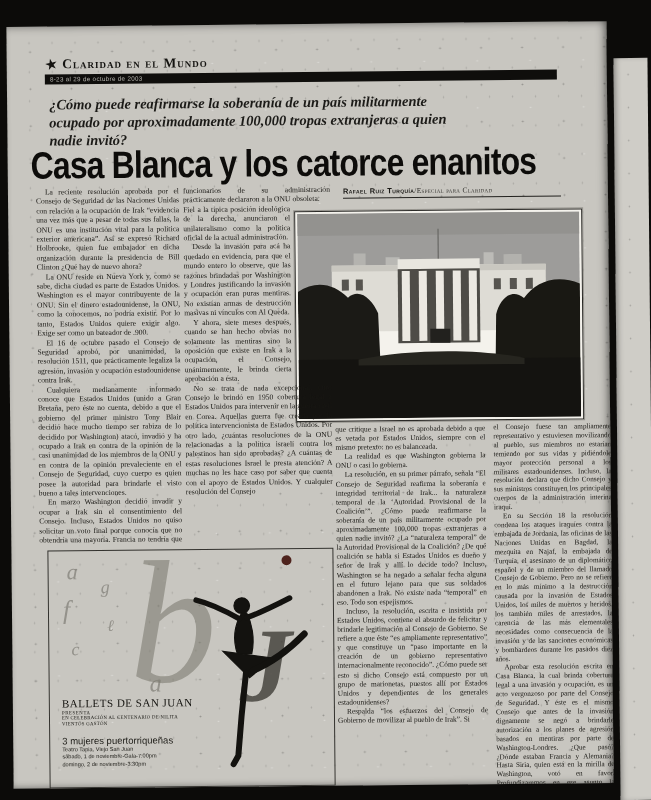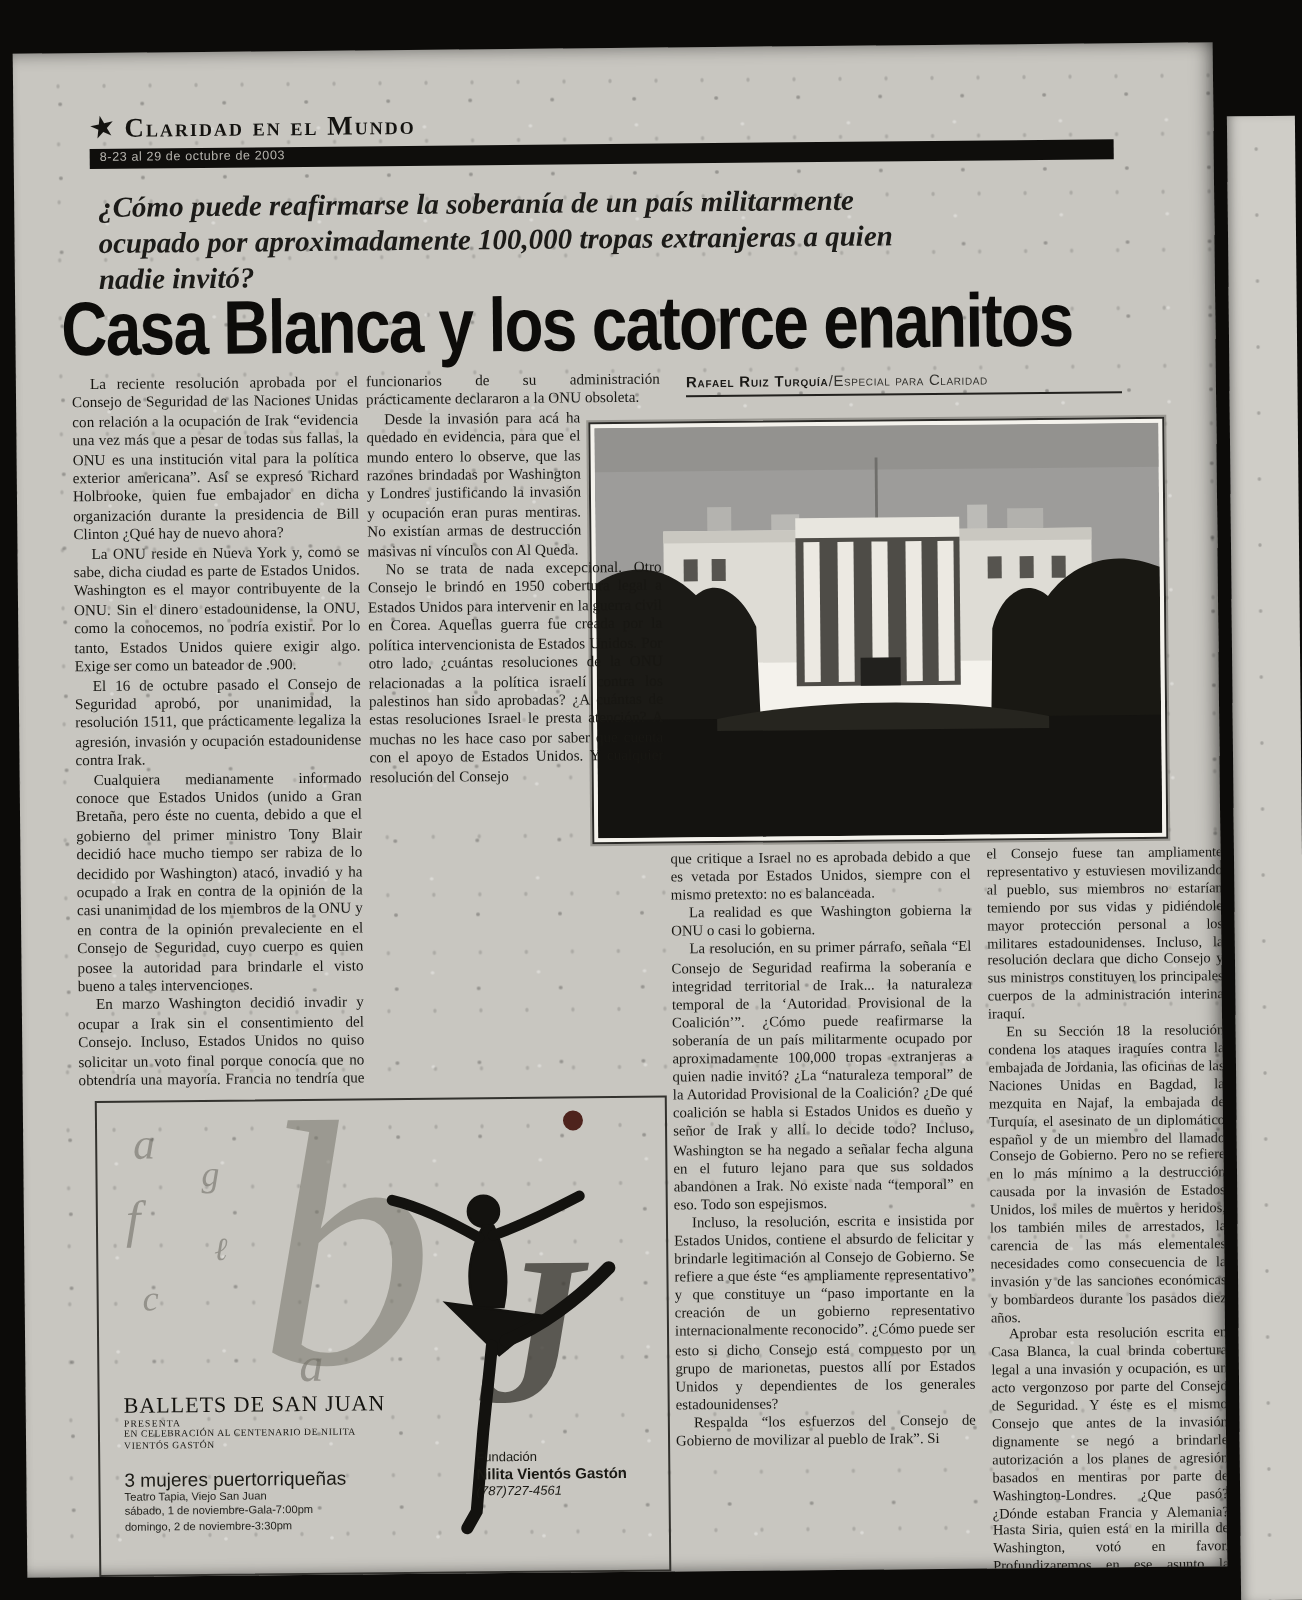--- a/index.html
+++ b/index.html
@@ -34,21 +34,21 @@
         padding:0 0 0 5px;box-sizing:border-box;letter-spacing:.3px;}
   
   .lede{position:absolute;left:42px;top:69px;width:410px;
         font-style:italic;font-weight:600;font-size:14.5px;line-height:18px;color:#1c1b18;}
   .headline{position:absolute;left:23px;top:118px;width:700px;white-space:nowrap;
         font-family:"Liberation Sans",sans-serif;font-weight:700;font-size:38px;
         letter-spacing:-1px;color:#0d0c0a;transform:scaleX(0.84);transform-origin:left top;}
   .byline{position:absolute;left:335px;top:163px;width:218px;border-bottom:1px solid #22211e;
         padding-bottom:2px;font-size:7.5px;color:#1a1916;white-space:nowrap;}
   .byline .author{font-family:"Liberation Sans",sans-serif;font-weight:700;font-variant:small-caps;letter-spacing:.4px;}
-  .byline .credit{font-family:Liberation Sans, sans-serif;font-variant:small-caps;letter-spacing:.3px;color:#33322e;}
+  .byline .credit{font-family:Liberation Serif, serif;font-variant:small-caps;letter-spacing:.3px;color:#33322e;}
   
   .col{position:absolute;overflow:hidden;color:#181713;font-size:7.6px;line-height:9.4px;text-align:justify;}
   .col p{margin:0;text-indent:9px;}
   .col1{left:28px;top:161px;width:143px;height:358px;}
   .col2{left:175px;top:161px;width:147px;height:350px;}
   .col2 .wrap-narrow{width:107px;}
   .col3{left:325px;top:401px;width:150px;height:348px;font-size:7.4px;line-height:9.1px;}
   .col4{left:483px;top:401px;width:118px;height:362px;font-size:7.2px;line-height:8.9px;}
   
   .photo-frame{position:absolute;left:286px;top:187px;width:282px;height:205px;background:#f4f2ec;
@@ -148,21 +148,23 @@
       <p>La reciente resolución aprobada por el Consejo de Seguridad de las Naciones Unidas con relación a la ocupación de Irak “evidencia una vez más que a pesar de todas sus fallas, la ONU es una institución vital para la política exterior americana”. Así se expresó Richard Holbrooke, quien fue embajador en dicha organización durante la presidencia de Bill Clinton ¿Qué hay de nuevo ahora?</p>
       <p>La ONU reside en Nueva York y, como se sabe, dicha ciudad es parte de Estados Unidos. Washington es el mayor contribuyente de la ONU. Sin el dinero estadounidense, la ONU, como la conocemos, no podría existir. Por lo tanto, Estados Unidos quiere exigir algo. Exige ser como un bateador de .900.</p>
       <p>El 16 de octubre pasado el Consejo de Seguridad aprobó, por unanimidad, la resolución 1511, que prácticamente legaliza la agresión, invasión y ocupación estadounidense contra Irak.</p>
       <p>Cualquiera medianamente informado conoce que Estados Unidos (unido a Gran Bretaña, pero éste no cuenta, debido a que el gobierno del primer ministro Tony Blair decidió hace mucho tiempo ser rabiza de lo decidido por Washington) atacó, invadió y ha ocupado a Irak en contra de la opinión de la casi unanimidad de los miembros de la ONU y en contra de la opinión prevaleciente en el Consejo de Seguridad, cuyo cuerpo es quien posee la autoridad para brindarle el visto bueno a tales intervenciones.</p>
       <p>En marzo Washington decidió invadir y ocupar a Irak sin el consentimiento del Consejo. Incluso, Estados Unidos no quiso solicitar un voto final porque conocía que no obtendría una mayoría. Francia no tendría que ejercitar el veto. George Bush y otros</p>
     </div>
 
     <div class="col col2">
       <p style="text-indent:0;">funcionarios de su administración prácticamente declararon a la ONU obsoleta.</p>
       <div class="wrap-narrow">
+        <p style="text-indent:0;">Fiel a la típica posición ideológica de la derecha, anunciaron el unilateralismo como la política oficial de la actual administración.</p>
         <p>Desde la invasión para acá ha quedado en evidencia, para que el mundo entero lo observe, que las razones brindadas por Washington y Londres justificando la invasión y ocupación eran puras mentiras. No existían armas de destrucción masivas ni vínculos con Al Queda.</p>
+        <p>Y ahora, siete meses después, cuando se han hecho obvias no solamente las mentiras sino la oposición que existe en Irak a la ocupación, el Consejo, unánimemente, le brinda cierta aprobación a ésta.</p>
       </div>
       <p>No se trata de nada excepcional. Otro Consejo le brindó en 1950 cobertura legal a Estados Unidos para intervenir en la guerra civil en Corea. Aquellas guerra fue creada por la política intervencionista de Estados Unidos. Por otro lado, ¿cuántas resoluciones de la ONU relacionadas a la política israelí contra los palestinos han sido aprobadas? ¿A cuántas de estas resoluciones Israel le presta atención? A muchas no les hace caso por saber que cuenta con el apoyo de Estados Unidos. Y cualquier resolución del Consejo</p>
     </div>
 
     <div class="col col3">
       <p style="text-indent:0;">que critique a Israel no es aprobada debido a que es vetada por Estados Unidos, siempre con el mismo pretexto: no es balanceada.</p>
       <p>La realidad es que Washington gobierna la ONU o casi lo gobierna.</p>
       <p>La resolución, en su primer párrafo, señala “El Consejo de Seguridad reafirma la soberanía e integridad territorial de Irak... la naturaleza temporal de la ‘Autoridad Provisional de la Coalición’”. ¿Cómo puede reafirmarse la soberanía de un país militarmente ocupado por aproximadamente 100,000 tropas extranjeras a quien nadie invitó? ¿La “naturaleza temporal” de la Autoridad Provisional de la Coalición? ¿De qué coalición se habla si Estados Unidos es dueño y señor de Irak y allí lo decide todo? Incluso, Washington se ha negado a señalar fecha alguna en el futuro lejano para que sus soldados abandonen a Irak. No existe nada “temporal” en eso. Todo son espejismos.</p>
       <p>Incluso, la resolución, escrita e insistida por Estados Unidos, contiene el absurdo de felicitar y brindarle legitimación al Consejo de Gobierno. Se refiere a que éste “es ampliamente representativo” y que constituye un “paso importante en la creación de un gobierno representativo internacionalmente reconocido”. ¿Cómo puede ser esto si dicho Consejo está compuesto por un grupo de marionetas, puestos allí por Estados Unidos y dependientes de los generales estadounidenses?</p>
       <p>Respalda “los esfuerzos del Consejo de Gobierno de movilizar al pueblo de Irak”. Si</p>
@@ -200,21 +202,16 @@
       <div class="ad-title-block">
         <div class="ad-title">BALLETS DE SAN JUAN</div>
         <div class="ad-presents">PRESENTA</div>
         <div class="ad-celebration">En celebración al centenario de Nilita Vientós Gastón</div>
         <div class="ad-show">3 mujeres puertorriqueñas</div>
         <div class="ad-venue">Teatro Tapia, Viejo San Juan</div>
         <div class="ad-date">sábado, 1 de noviembre-Gala-7:00pm</div>
         <div class="ad-date">domingo, 2 de noviembre-3:30pm</div>
       </div>
 
-      <div class="ad-foundation">
-        <div class="f1">Fundación</div>
-        <div class="f2">Nilita Vientós Gastón</div>
-        <div class="f3">(787)727-4561</div>
-      </div>
     </div>
 
   </div>
 </div>
 
 </body></html>

